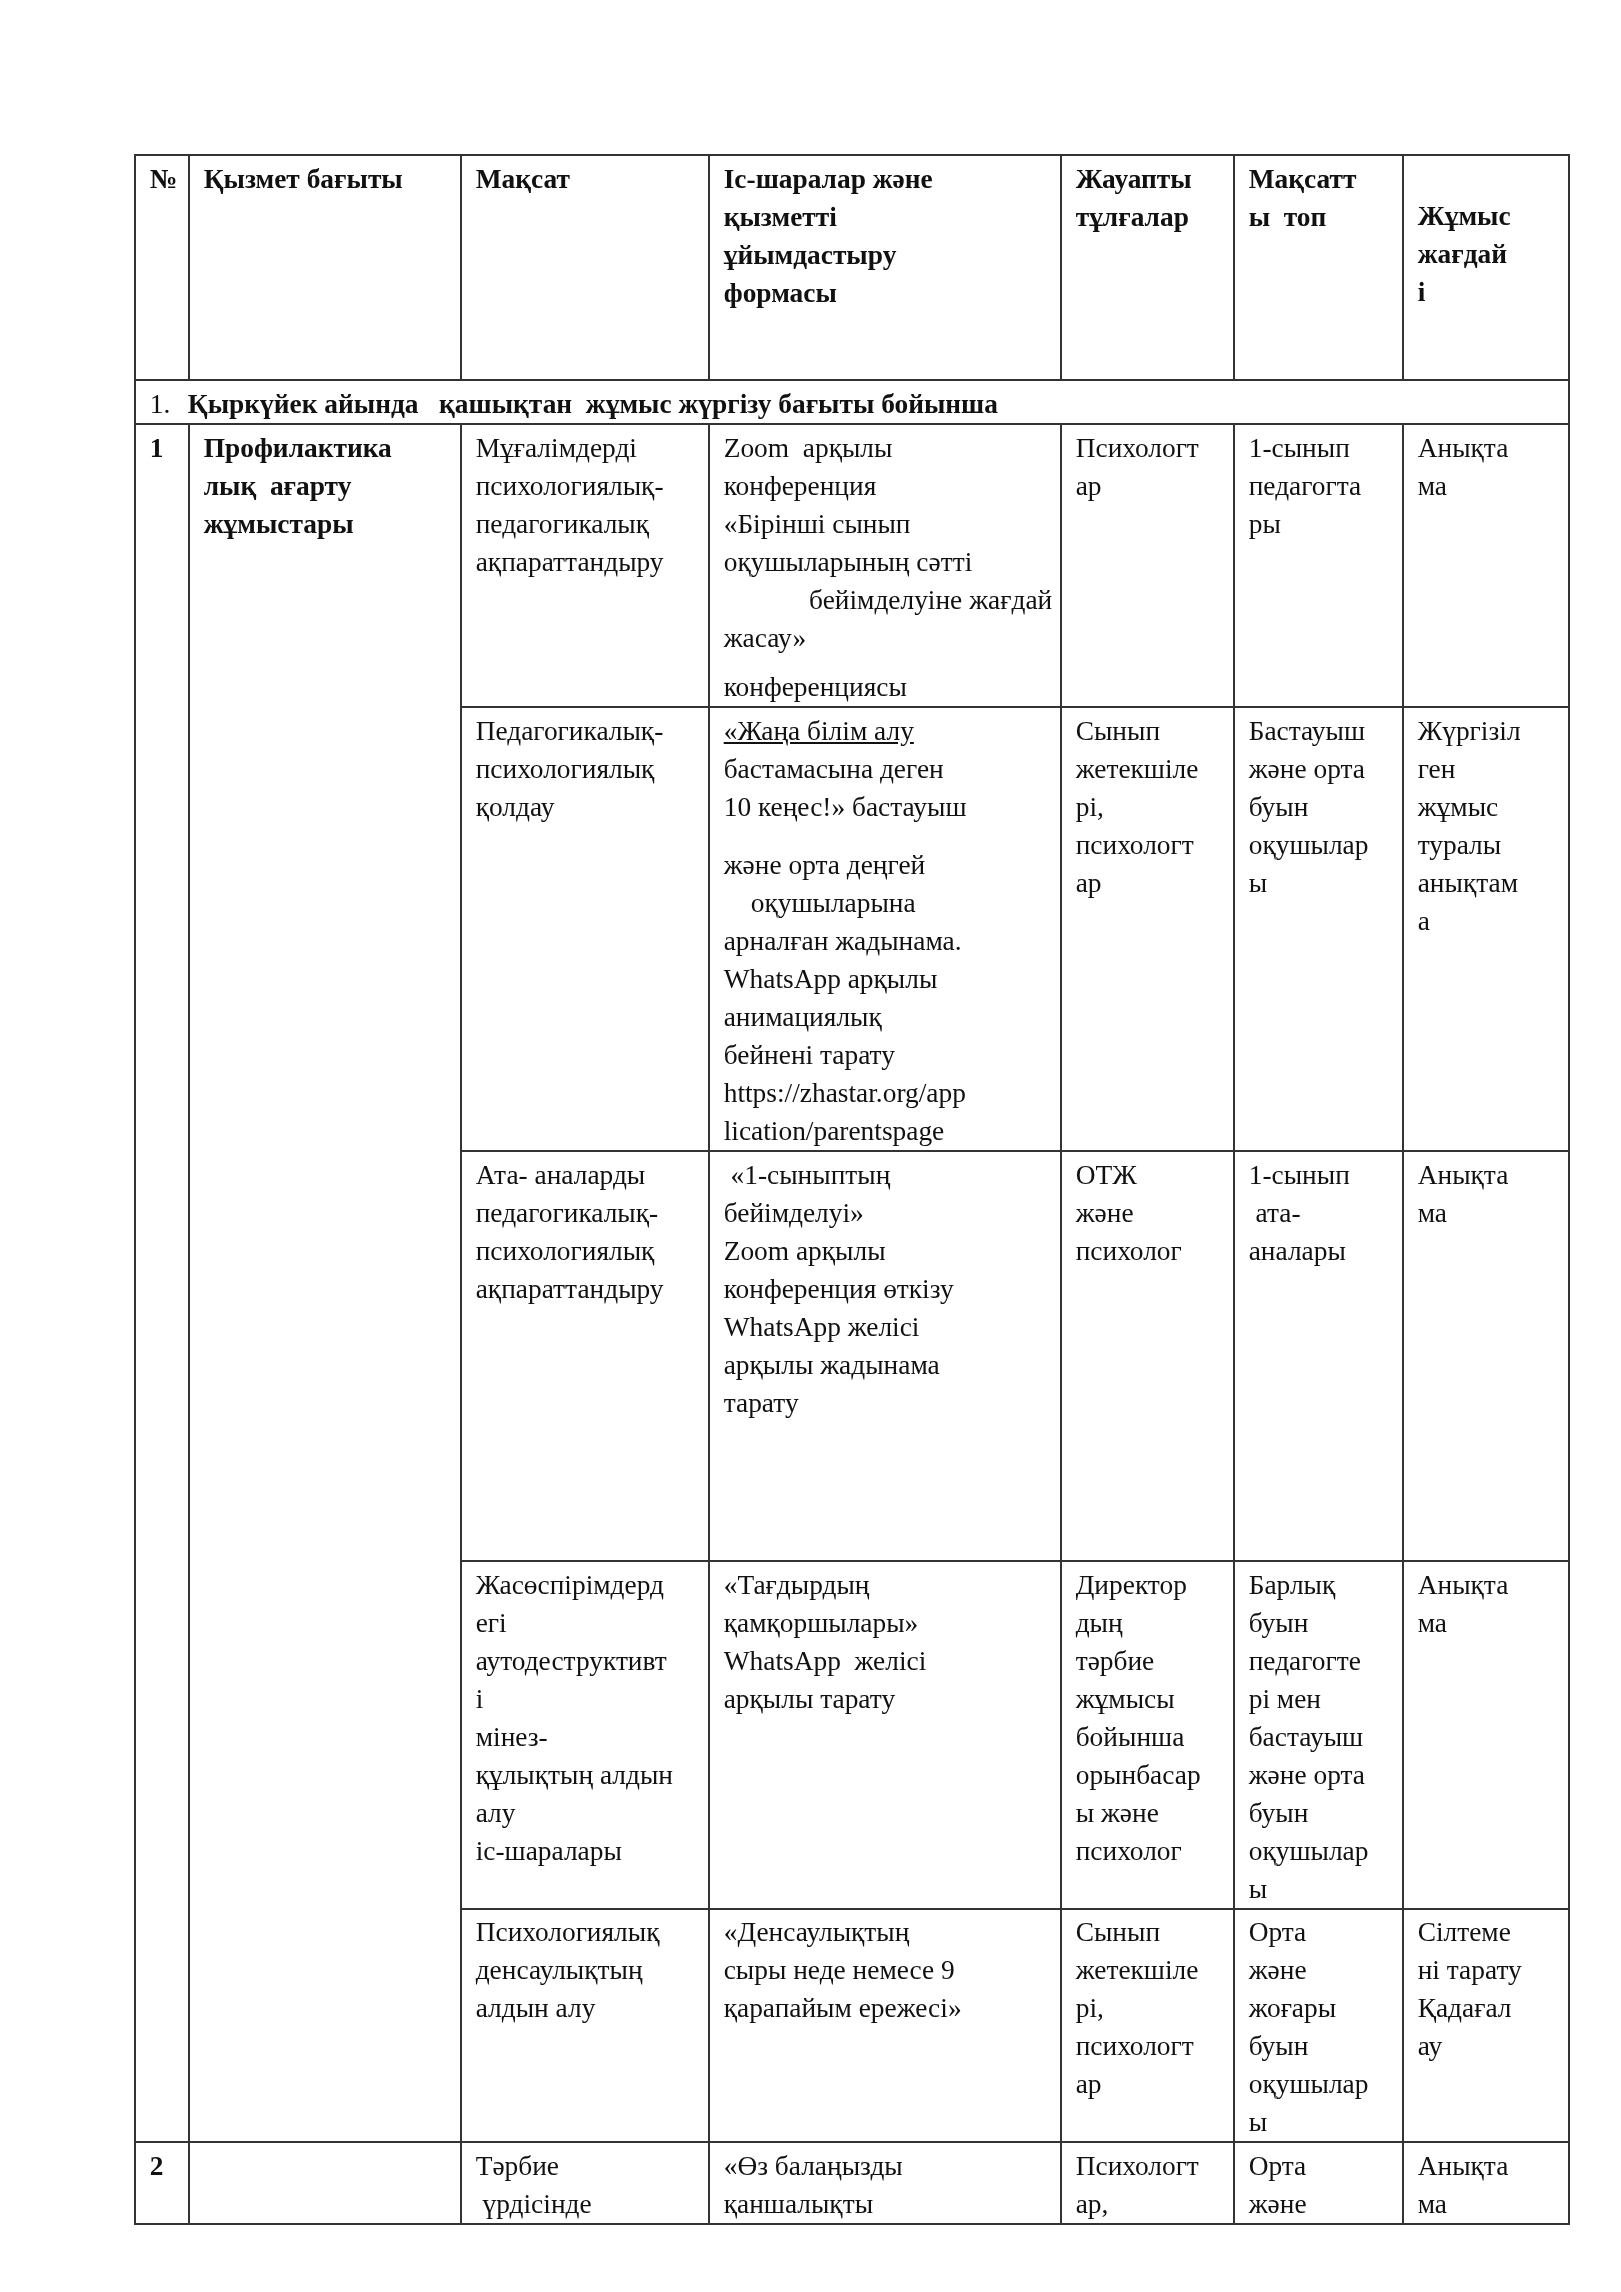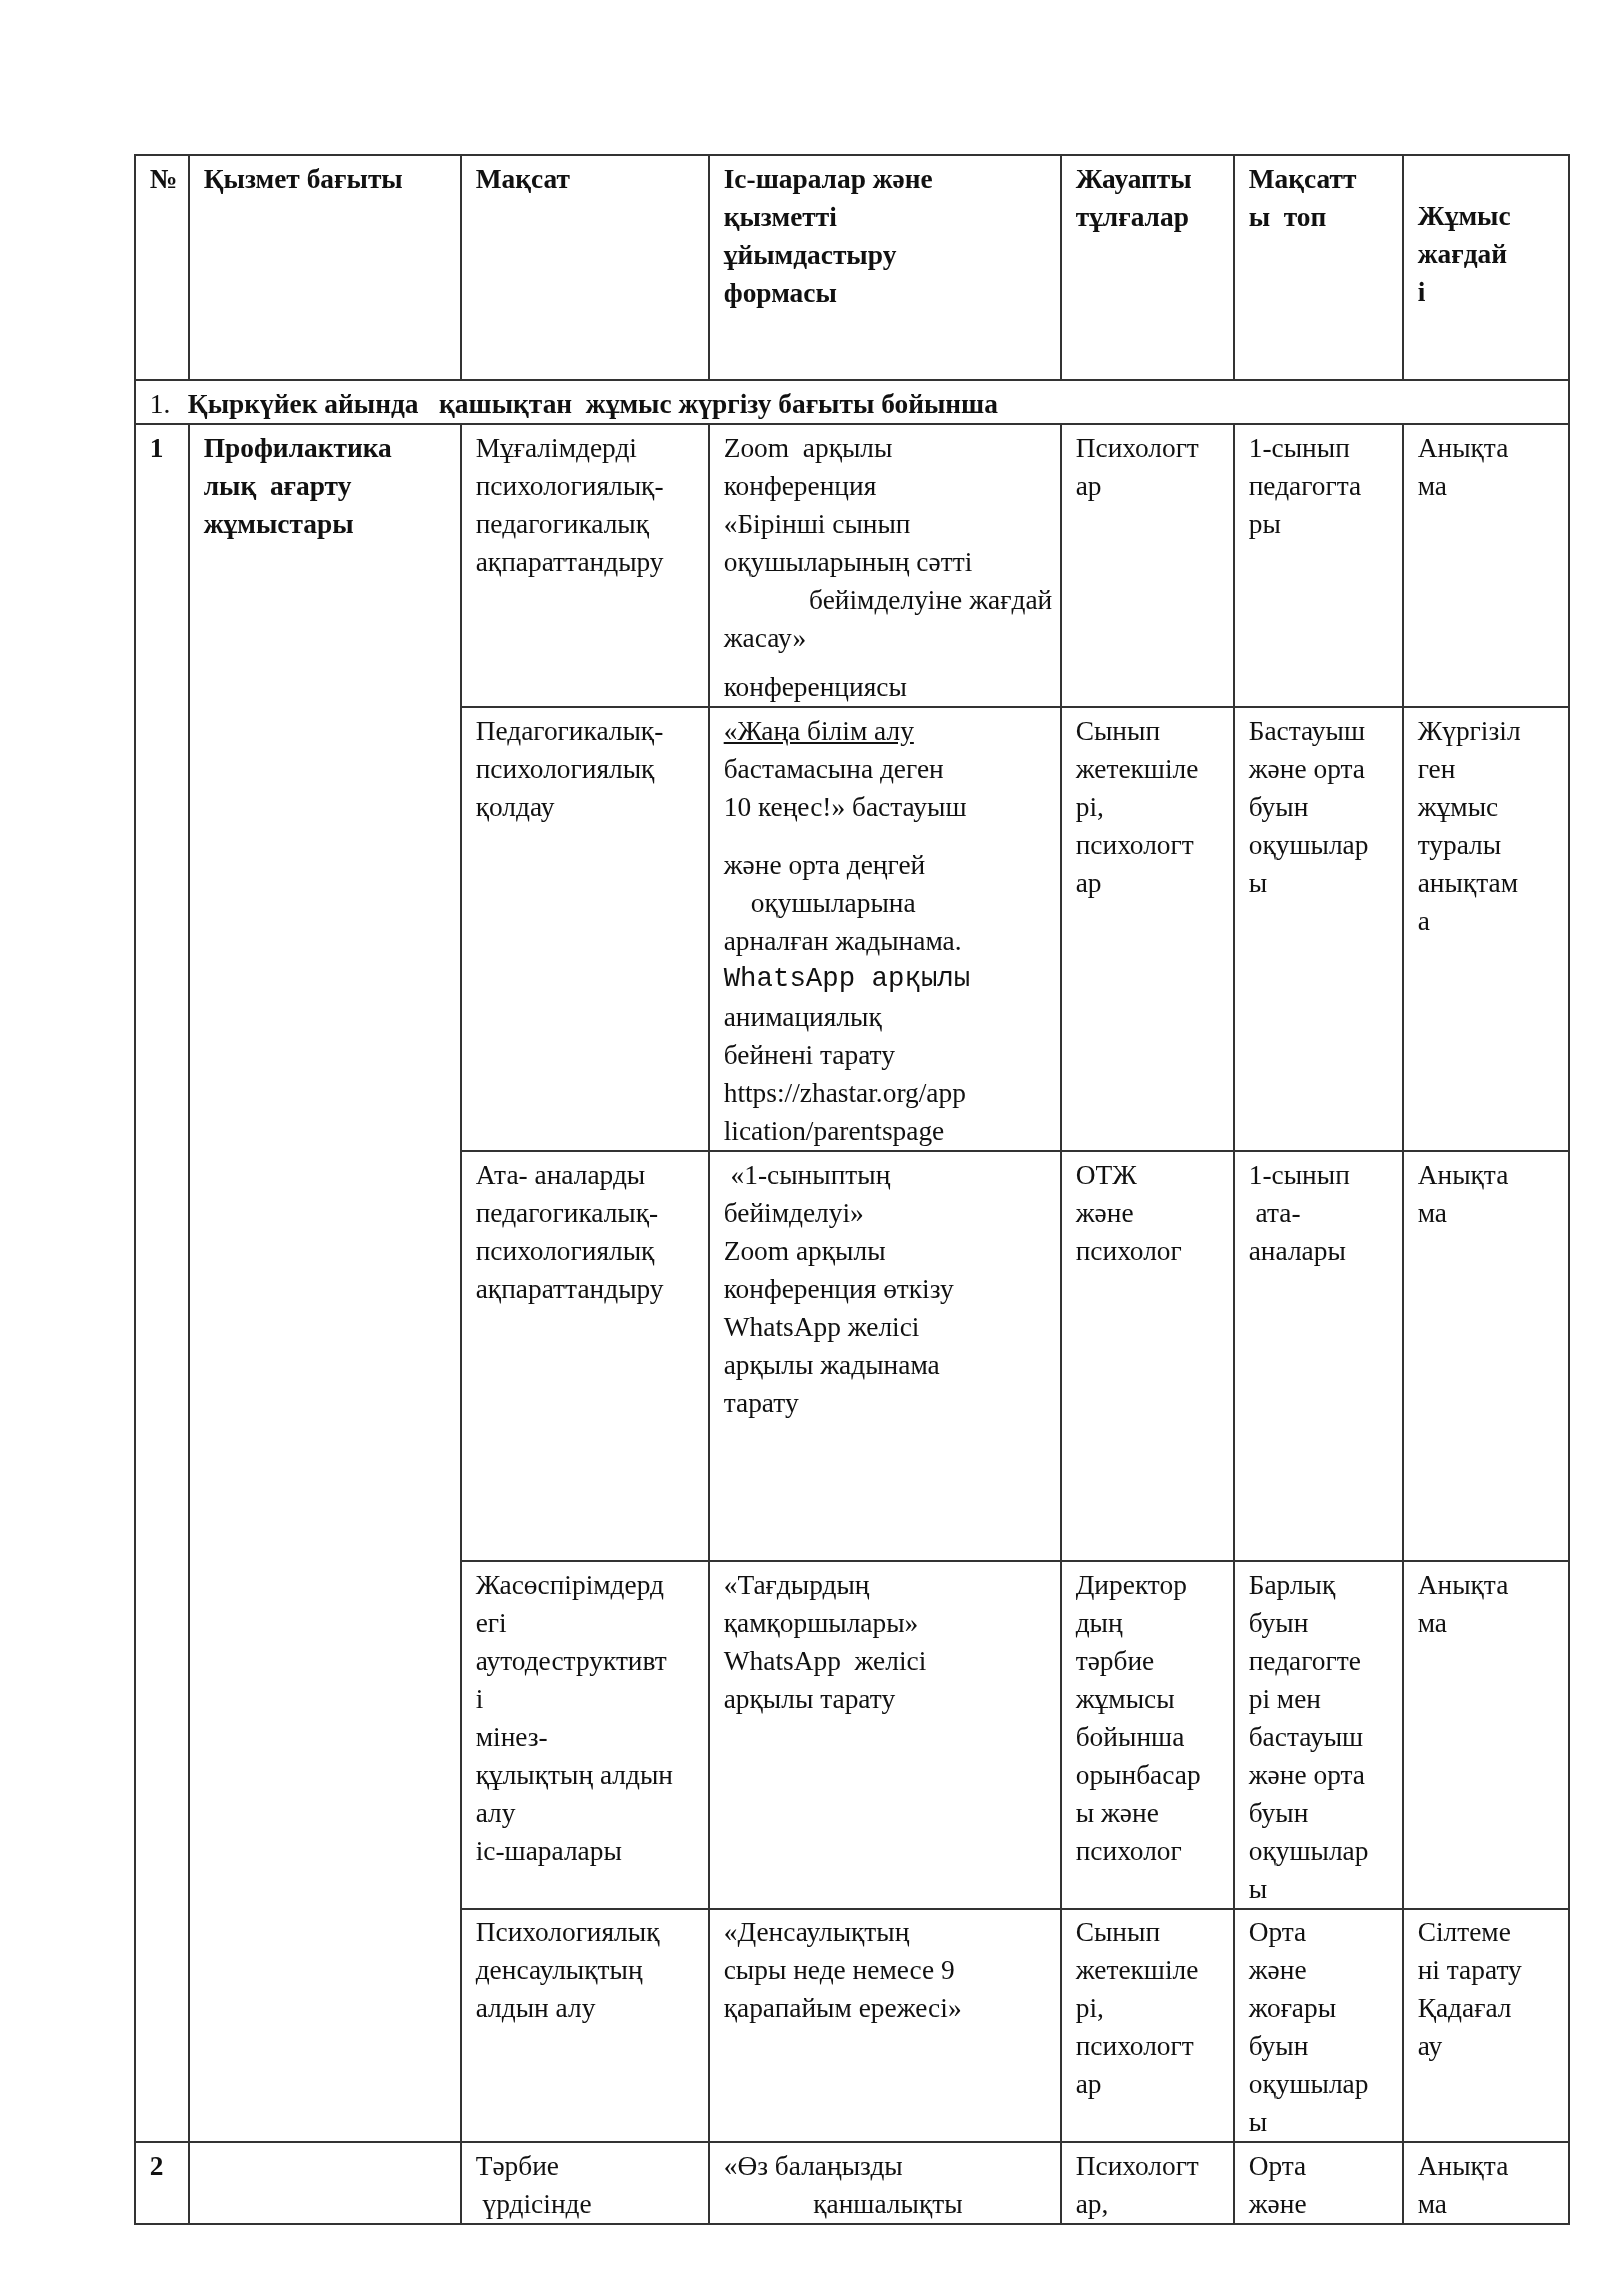--- a/index.html
+++ b/index.html
@@ -112,21 +112,21 @@
             <span class="line" style="white-space: pre;">психологиялық</span>
             <span class="line" style="white-space: pre;">қолдау</span>
           </td>
         <td>
             <span class="line" style="white-space: pre; text-decoration: underline;">«Жаңа білім алу</span>
             <span class="line" style="white-space: pre;">бастамасына деген</span>
             <span class="line" style="white-space: pre;">10 кеңес!» бастауыш</span>
             <span class="line" style="white-space: pre; margin-top: 20px;">және орта деңгей</span>
             <span class="line" style="white-space: pre; margin-left: 27px;">оқушыларына</span>
             <span class="line" style="white-space: pre;">арналған жадынама.</span>
-            <span class="line" style="white-space: pre; font-family: Liberation Mono, monospace;">WhatsApp арқылы</span>
+            <span class="line" style="white-space: pre;">WhatsApp арқылы</span>
             <span class="line" style="white-space: pre;">анимациялық</span>
             <span class="line" style="white-space: pre;">бейнені тарату</span>
             <span class="line" style="white-space: pre;">https://zhastar.org/app</span>
             <span class="line" style="white-space: pre;">lication/parentspage</span>
           </td>
         <td>
             <span class="line" style="white-space: pre;">Сынып</span>
             <span class="line" style="white-space: pre;">жетекшіле</span>
             <span class="line" style="white-space: pre;">рі,</span>
             <span class="line" style="white-space: pre;">психологт</span>
@@ -257,21 +257,21 @@
       </tr>
       <tr class="r6">
         <td class="num">2</td>
         <td class="bold"></td>
         <td>
             <span class="line" style="white-space: pre;">Тәрбие</span>
             <span class="line" style="white-space: pre;"> үрдісінде</span>
           </td>
         <td>
             <span class="line" style="white-space: pre;">«Өз балаңызды</span>
-            <span class="line" style="white-space: pre; text-align: center;">қаншалықты</span>
+            <span class="line" style="white-space: pre;">қаншалықты</span>
           </td>
         <td>
             <span class="line" style="white-space: pre;">Психологт</span>
             <span class="line" style="white-space: pre;">ар,</span>
           </td>
         <td>
             <span class="line" style="white-space: pre;">Орта</span>
             <span class="line" style="white-space: pre;">және</span>
           </td>
         <td>

